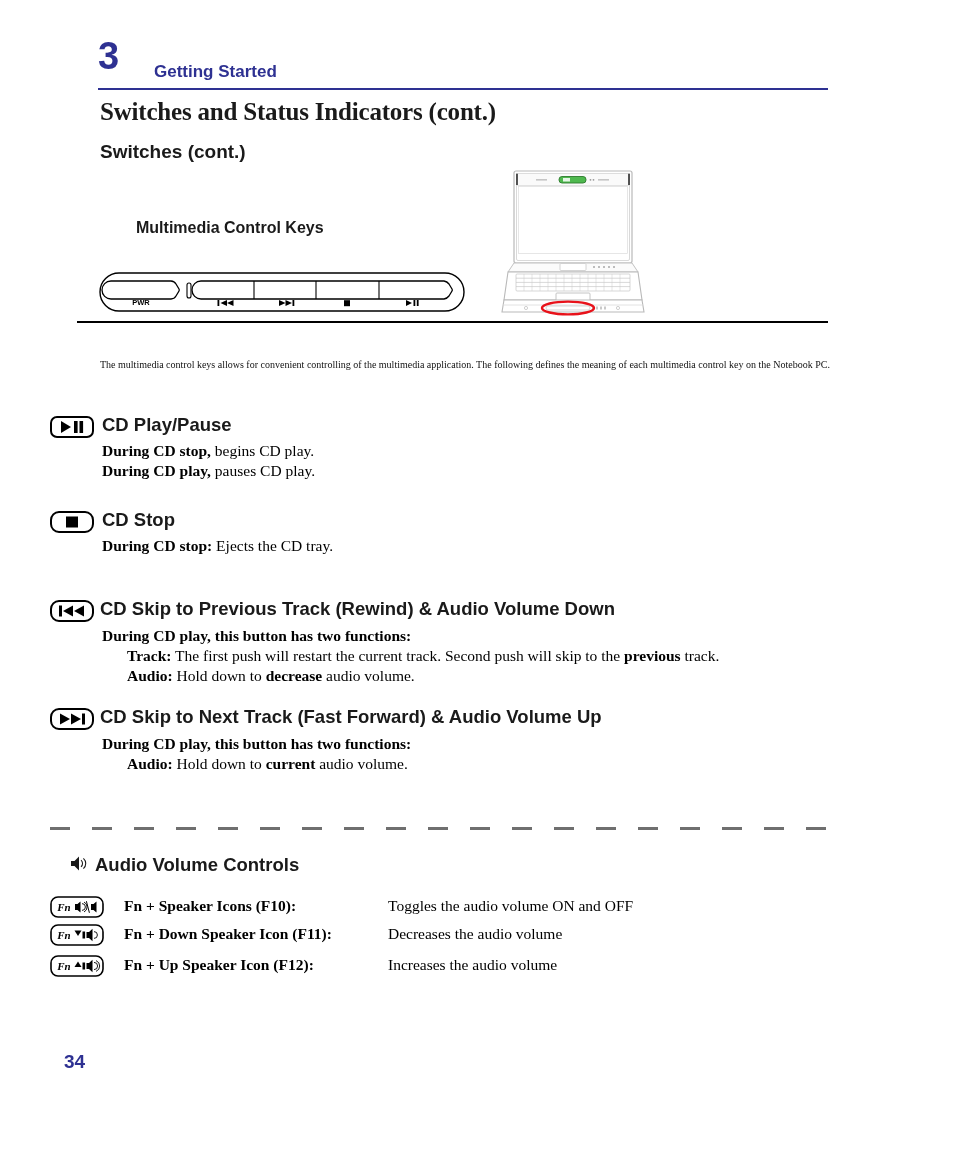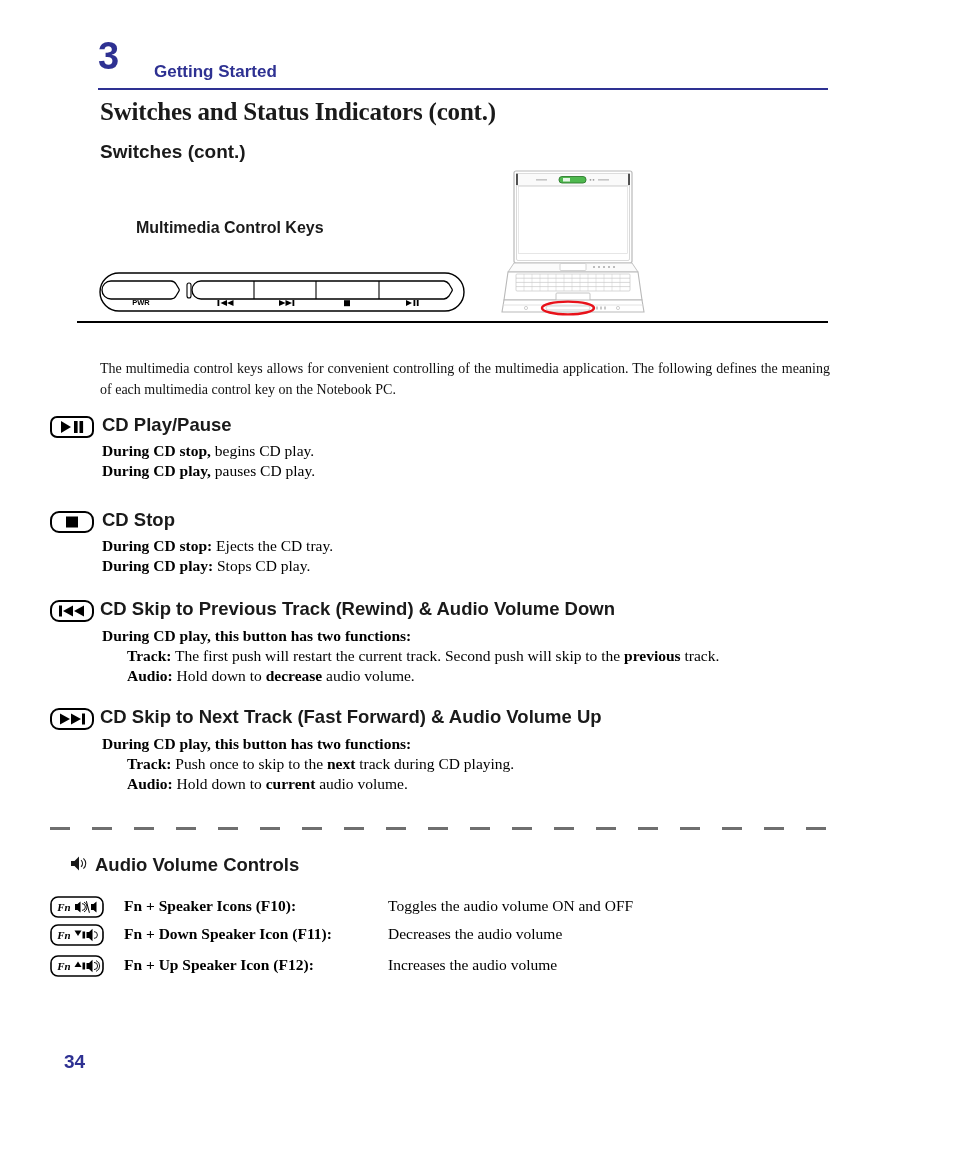--- a/index.html
+++ b/index.html
@@ -109,21 +109,21 @@
     background: #000000;
   }
 
   
   .intro {
     position: absolute;
     left: 100px;
     top: 344px;
     width: 730px;
     font-family: "Liberation Serif", serif;
-    font-size: 14px;
+    font-size: 10px;
     line-height: 21px;
     text-align: justify;
     color: #111;
   }
 
   
   .keysec { position: absolute; left: 50px; width: 860px; }
   .keysec .badge {
     position: absolute;
     left: 0px;
@@ -376,21 +376,20 @@
 <div class="keysec" id="sec-stop">
   <div class="badge">
     <svg width="44" height="22" viewBox="0 0 44 22">
       <rect x="1" y="1" width="42" height="20" rx="8" ry="8" fill="#ffffff" stroke="#000000" stroke-width="2"></rect>
       <rect x="16" y="5.5" width="12" height="11" fill="#000000"></rect>
     </svg>
   </div>
   <div class="ktitle">CD Stop</div>
   <div class="klines">
     <div class="kline"><b>During CD stop:</b><span> Ejects the CD tray.</span></div>
-    <div class="kline"><b>During CD play:</b><span> Stops CD play.</span></div>
   </div>
 </div>
 
 <div class="keysec" id="sec-prev">
   <div class="badge">
     <svg width="44" height="22" viewBox="0 0 44 22">
       <rect x="1" y="1" width="42" height="20" rx="8" ry="8" fill="#ffffff" stroke="#000000" stroke-width="2"></rect>
       <rect x="9" y="5.5" width="3" height="11" fill="#000000"></rect>
       <polygon points="23,5.5 23,16.5 13,11" fill="#000000"></polygon>
       <polygon points="34,5.5 34,16.5 24,11" fill="#000000"></polygon>
@@ -409,21 +408,20 @@
     <svg width="44" height="22" viewBox="0 0 44 22">
       <rect x="1" y="1" width="42" height="20" rx="8" ry="8" fill="#ffffff" stroke="#000000" stroke-width="2"></rect>
       <polygon points="10,5.5 10,16.5 20,11" fill="#000000"></polygon>
       <polygon points="21,5.5 21,16.5 31,11" fill="#000000"></polygon>
       <rect x="32" y="5.5" width="3" height="11" fill="#000000"></rect>
     </svg>
   </div>
   <div class="ktitle">CD Skip to Next Track (Fast Forward) &amp; Audio Volume Up</div>
   <div class="klines">
     <div class="kline sansbold"><b>During CD play, this button has two functions:</b></div>
-    <div class="kline indent"><b>Track:</b><span> Push once to skip to the </span><b>next</b><span> track during CD playing.</span></div>
     <div class="kline indent"><b>Audio:</b><span> Hold down to </span><b>current</b><span> audio volume.</span></div>
   </div>
 </div>
 
 <div class="dashed-rule"></div>
 
 <div class="avc-head">
   <span>
     <svg width="19" height="19" viewBox="0 0 19 19">
       <polygon points="2,7 5.5,7 10,2.5 10,16.5 5.5,12 2,12" fill="#1a1a1a"></polygon>

